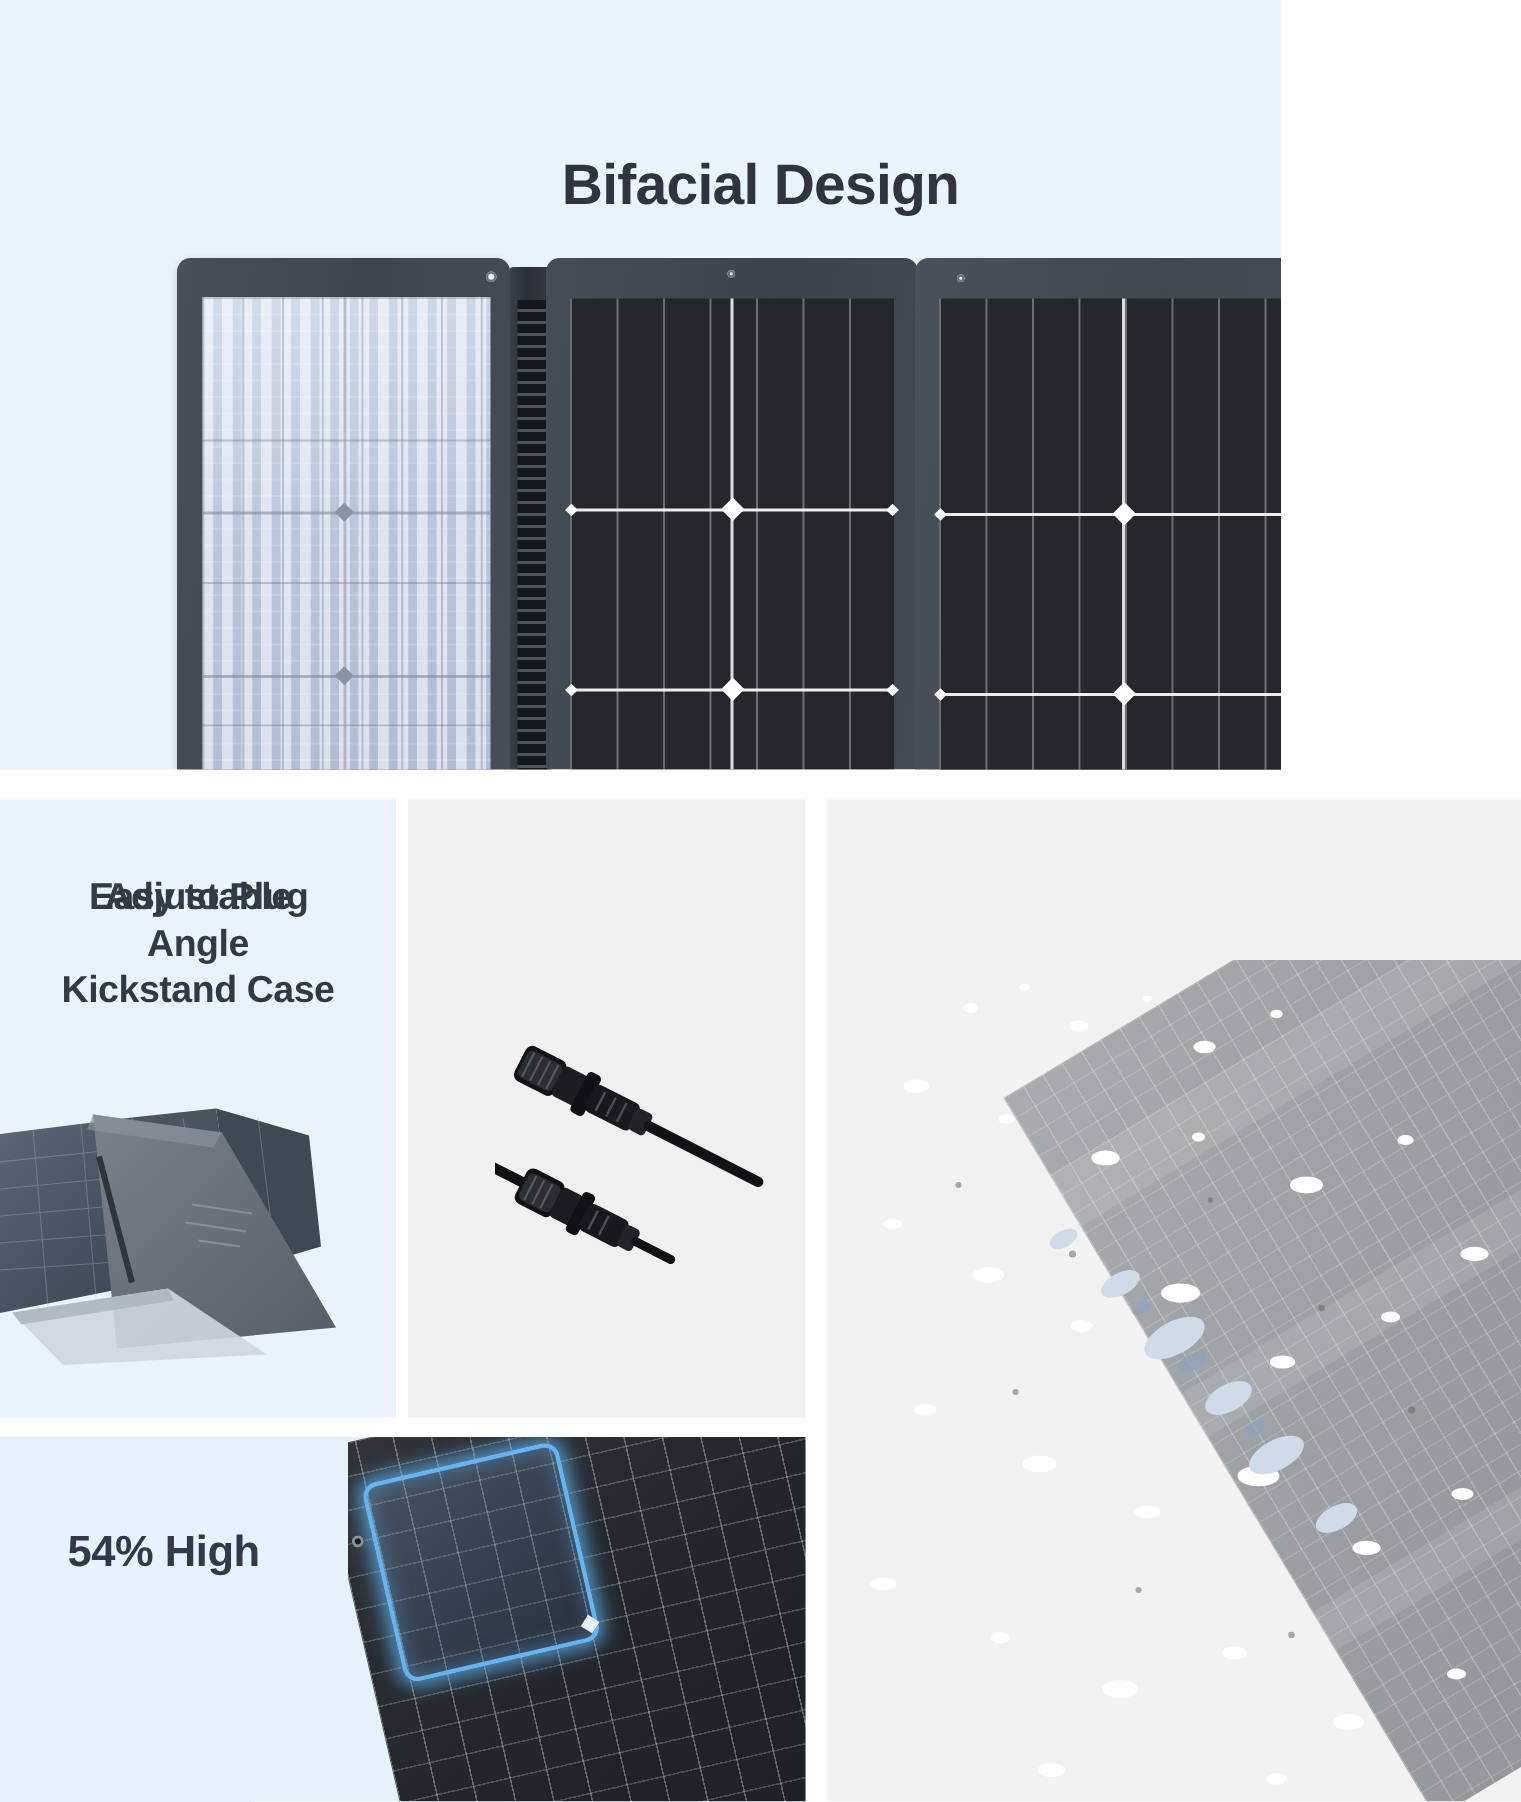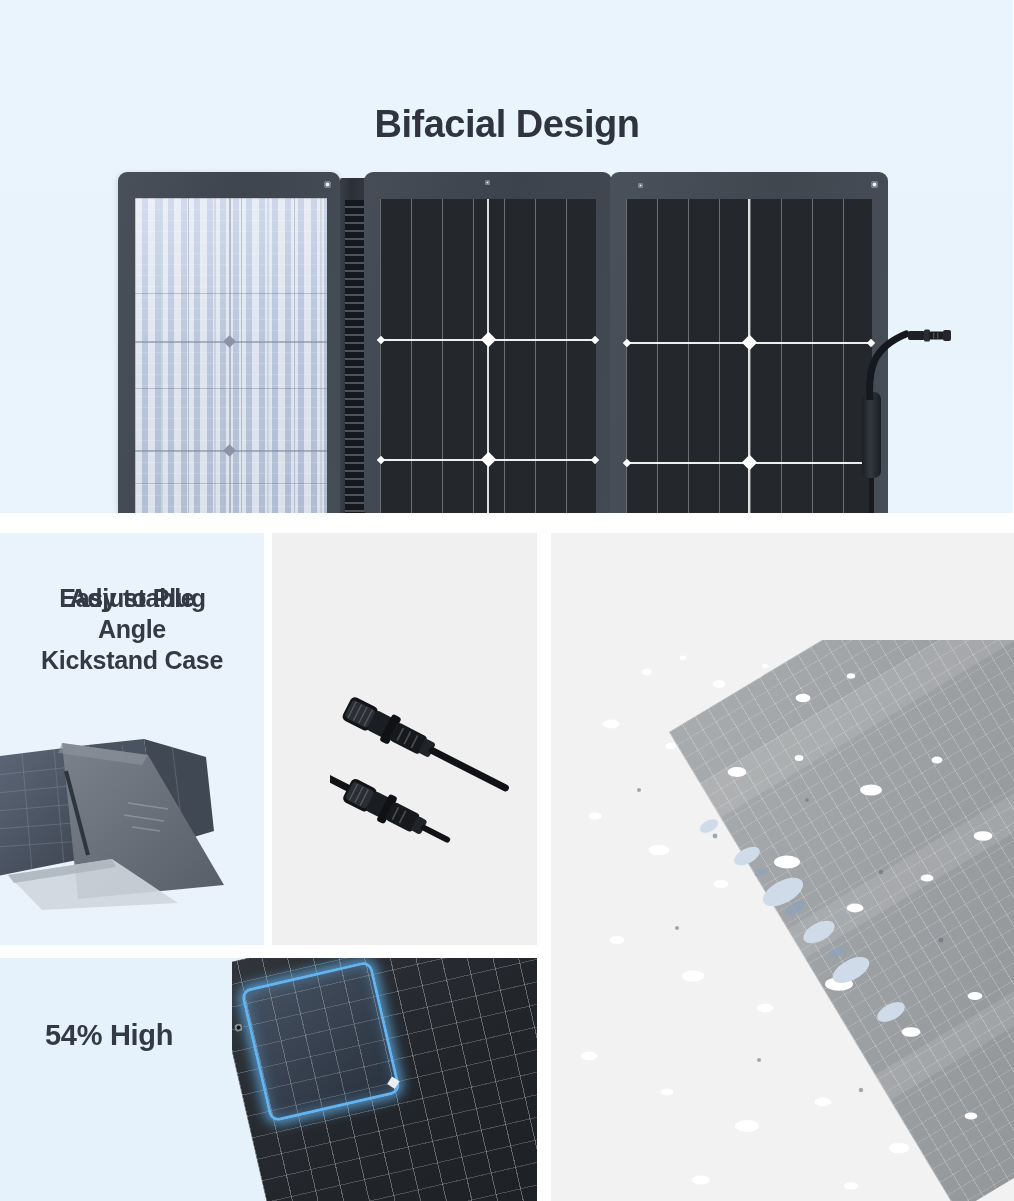--- a/index.html
+++ b/index.html
@@ -9,21 +9,21 @@
     background:#ffffff;
     font-family:"Liberation Sans","DejaVu Sans",sans-serif;
     overflow:hidden;
     position:relative;
     color:#2e3440;
   }
   .page{position:relative;width:1014px;height:1201px;overflow:hidden;}
 
   
   .hero{
-    position:absolute;left:0;top:0;width:1013px;height:513px;
+    position:absolute;left:0;top:0;width:854px;height:513px;
     background:linear-gradient(180deg,#e9f4fc 0%,#e8f3fb 55%,#eaf4fc 100%);
     overflow:hidden;
   }
   .hero-title{
     position:absolute;left:0;top:78px;width:1014px;text-align:center;
     font-size:38px;font-weight:700;letter-spacing:-0.5px;color:#2f3440;
   }
 
   .panels{position:absolute;left:118px;top:172px;width:770px;height:345px;}
 

